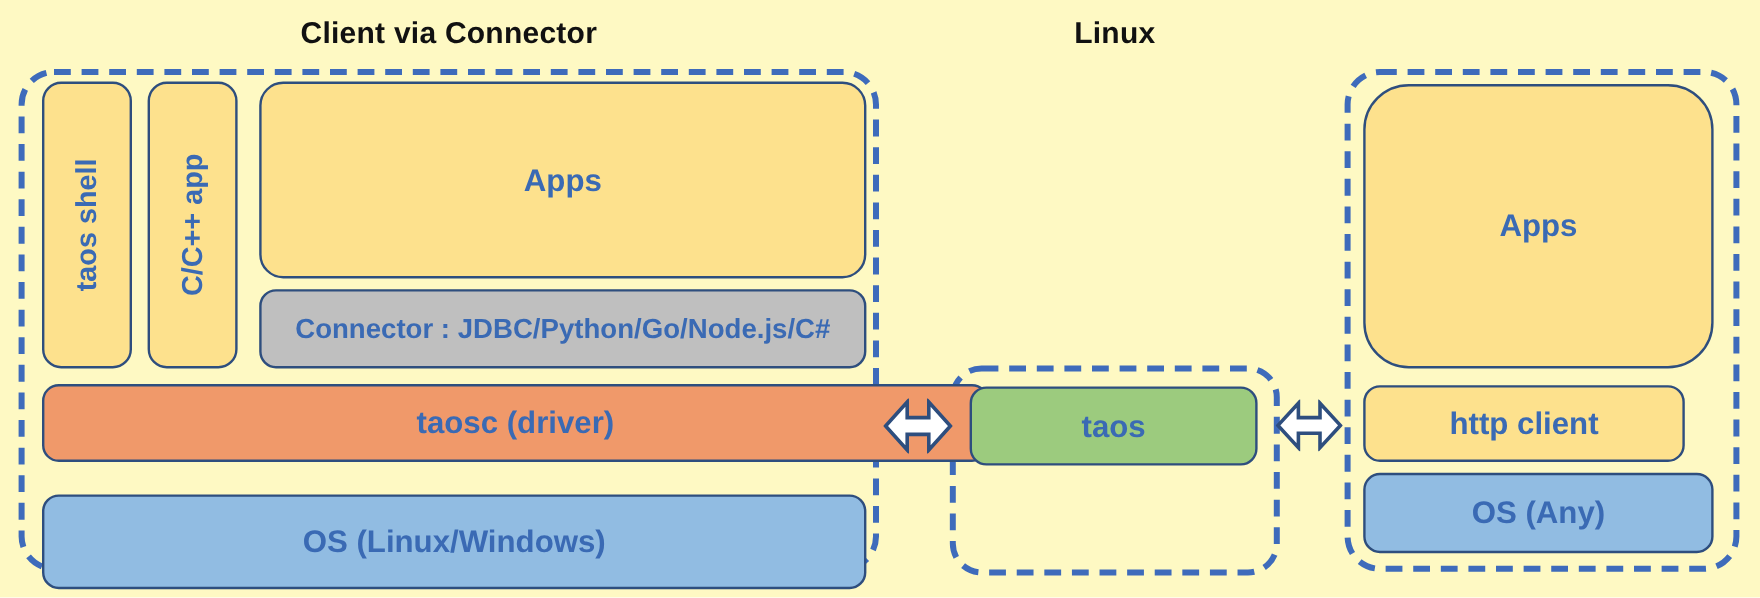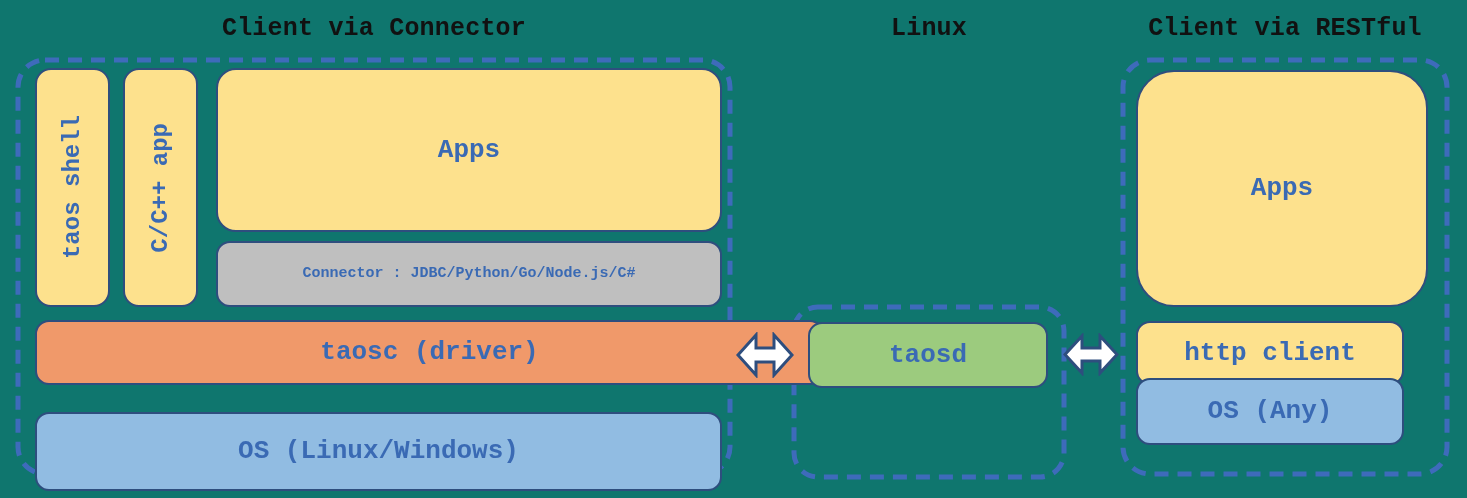--- a/index.html
+++ b/index.html
@@ -12,22 +12,22 @@
     --blue:#91BCE2;
     --green:#9CCB7E;
     --gray:#BFBFBF;
     --arrow-fill:#FFFFFF;
     --arrow-stroke:#2E4E7E;
   }
   html,body{margin:0;padding:0;background:#FFFFFF;}
   .canvas{
     position:relative;
     width:1467px;height:498px;
-    background:#0f766e;
-    font-family:Liberation Mono, monospace;
+    background:#fef9c3;
+    font-family:Liberation Sans, sans-serif;
     overflow:hidden;
   }
   .sec-title{
     position:absolute;
     top:14px;
     text-align:center;
     font-size:25px;
     font-weight:700;
     color:var(--title-black);
     letter-spacing:0.2px;
@@ -60,37 +60,36 @@
   .box.gray{background:var(--gray);}
   .box.r16{border-radius:16px;}
   .box.r20{border-radius:20px;}
   .box.r38{border-radius:38px;}
   .box.vertical span{
     writing-mode:vertical-rl;
     transform:rotate(180deg);
     font-size:24px;
     white-space:nowrap;
   }
-  .box.connector{font-size:15px;}
+  .box.connector{font-size:23px;}
   .arrow{position:absolute;}
   .arrow polygon{
     fill:var(--arrow-fill);
     stroke:var(--arrow-stroke);
     stroke-width:3;
     stroke-linejoin:miter;
   }
 </style>
 </head>
 <body>
 
 <div class="canvas">
 
   <div class="sec-title" style="left:15px;width:718px;">Client via Connector</div>
   <div class="sec-title" style="left:791px;width:276px;">Linux</div>
-  <div class="sec-title" style="left:1120px;width:330px;">Client via RESTful</div>
 
   <svg class="frame" style="left:15px;top:57px;" width="718" height="420">
     <rect x="3" y="3" width="712" height="414" rx="27"></rect>
   </svg>
   <svg class="frame" style="left:791px;top:304px;" width="276" height="176">
     <rect x="3" y="3" width="270" height="170" rx="24"></rect>
   </svg>
   <svg class="frame" style="left:1120px;top:57px;" width="330" height="420">
     <rect x="3" y="3" width="324" height="414" rx="27"></rect>
   </svg>
@@ -108,32 +107,32 @@
     <span>Connector : JDBC/Python/Go/Node.js/C#</span>
   </div>
   <div class="box orange" style="left:35px;top:320px;width:789px;height:65px;">
     <span>taosc (driver)</span>
   </div>
   <div class="box blue" style="left:35px;top:412px;width:687px;height:79px;">
     <span>OS (Linux/Windows)</span>
   </div>
 
   <div class="box green" style="left:808px;top:322px;width:240px;height:66px;">
-    <span>taosd</span>
+    <span>taos</span>
   </div>
 
   <div class="box yellow r38" style="left:1136px;top:70px;width:292px;height:237px;">
     <span>
       <span>Apps</span><br>
     </span>
   </div>
   <div class="box yellow" style="left:1136px;top:321px;width:268px;height:64px;">
     <span>http client</span>
   </div>
-  <div class="box blue" style="left:1136px;top:378px;width:268px;height:67px;">
+  <div class="box blue" style="left:1136px;top:394px;width:292px;height:67px;">
     <span>OS (Any)</span>
   </div>
 
   <svg class="arrow" style="left:736px;top:332px;" width="58" height="46" viewBox="0 0 58 46">
     <polygon points="2,23 20,3 20,16 38,16 38,3 56,23 38,43 38,30 20,30 20,43"></polygon>
   </svg>
   <svg class="arrow" style="left:1063px;top:333px;" width="56" height="43" viewBox="0 0 56 43">
     <polygon points="2,21.5 19,3 19,15 37,15 37,3 54,21.5 37,40 37,28 19,28 19,40"></polygon>
   </svg>
 

